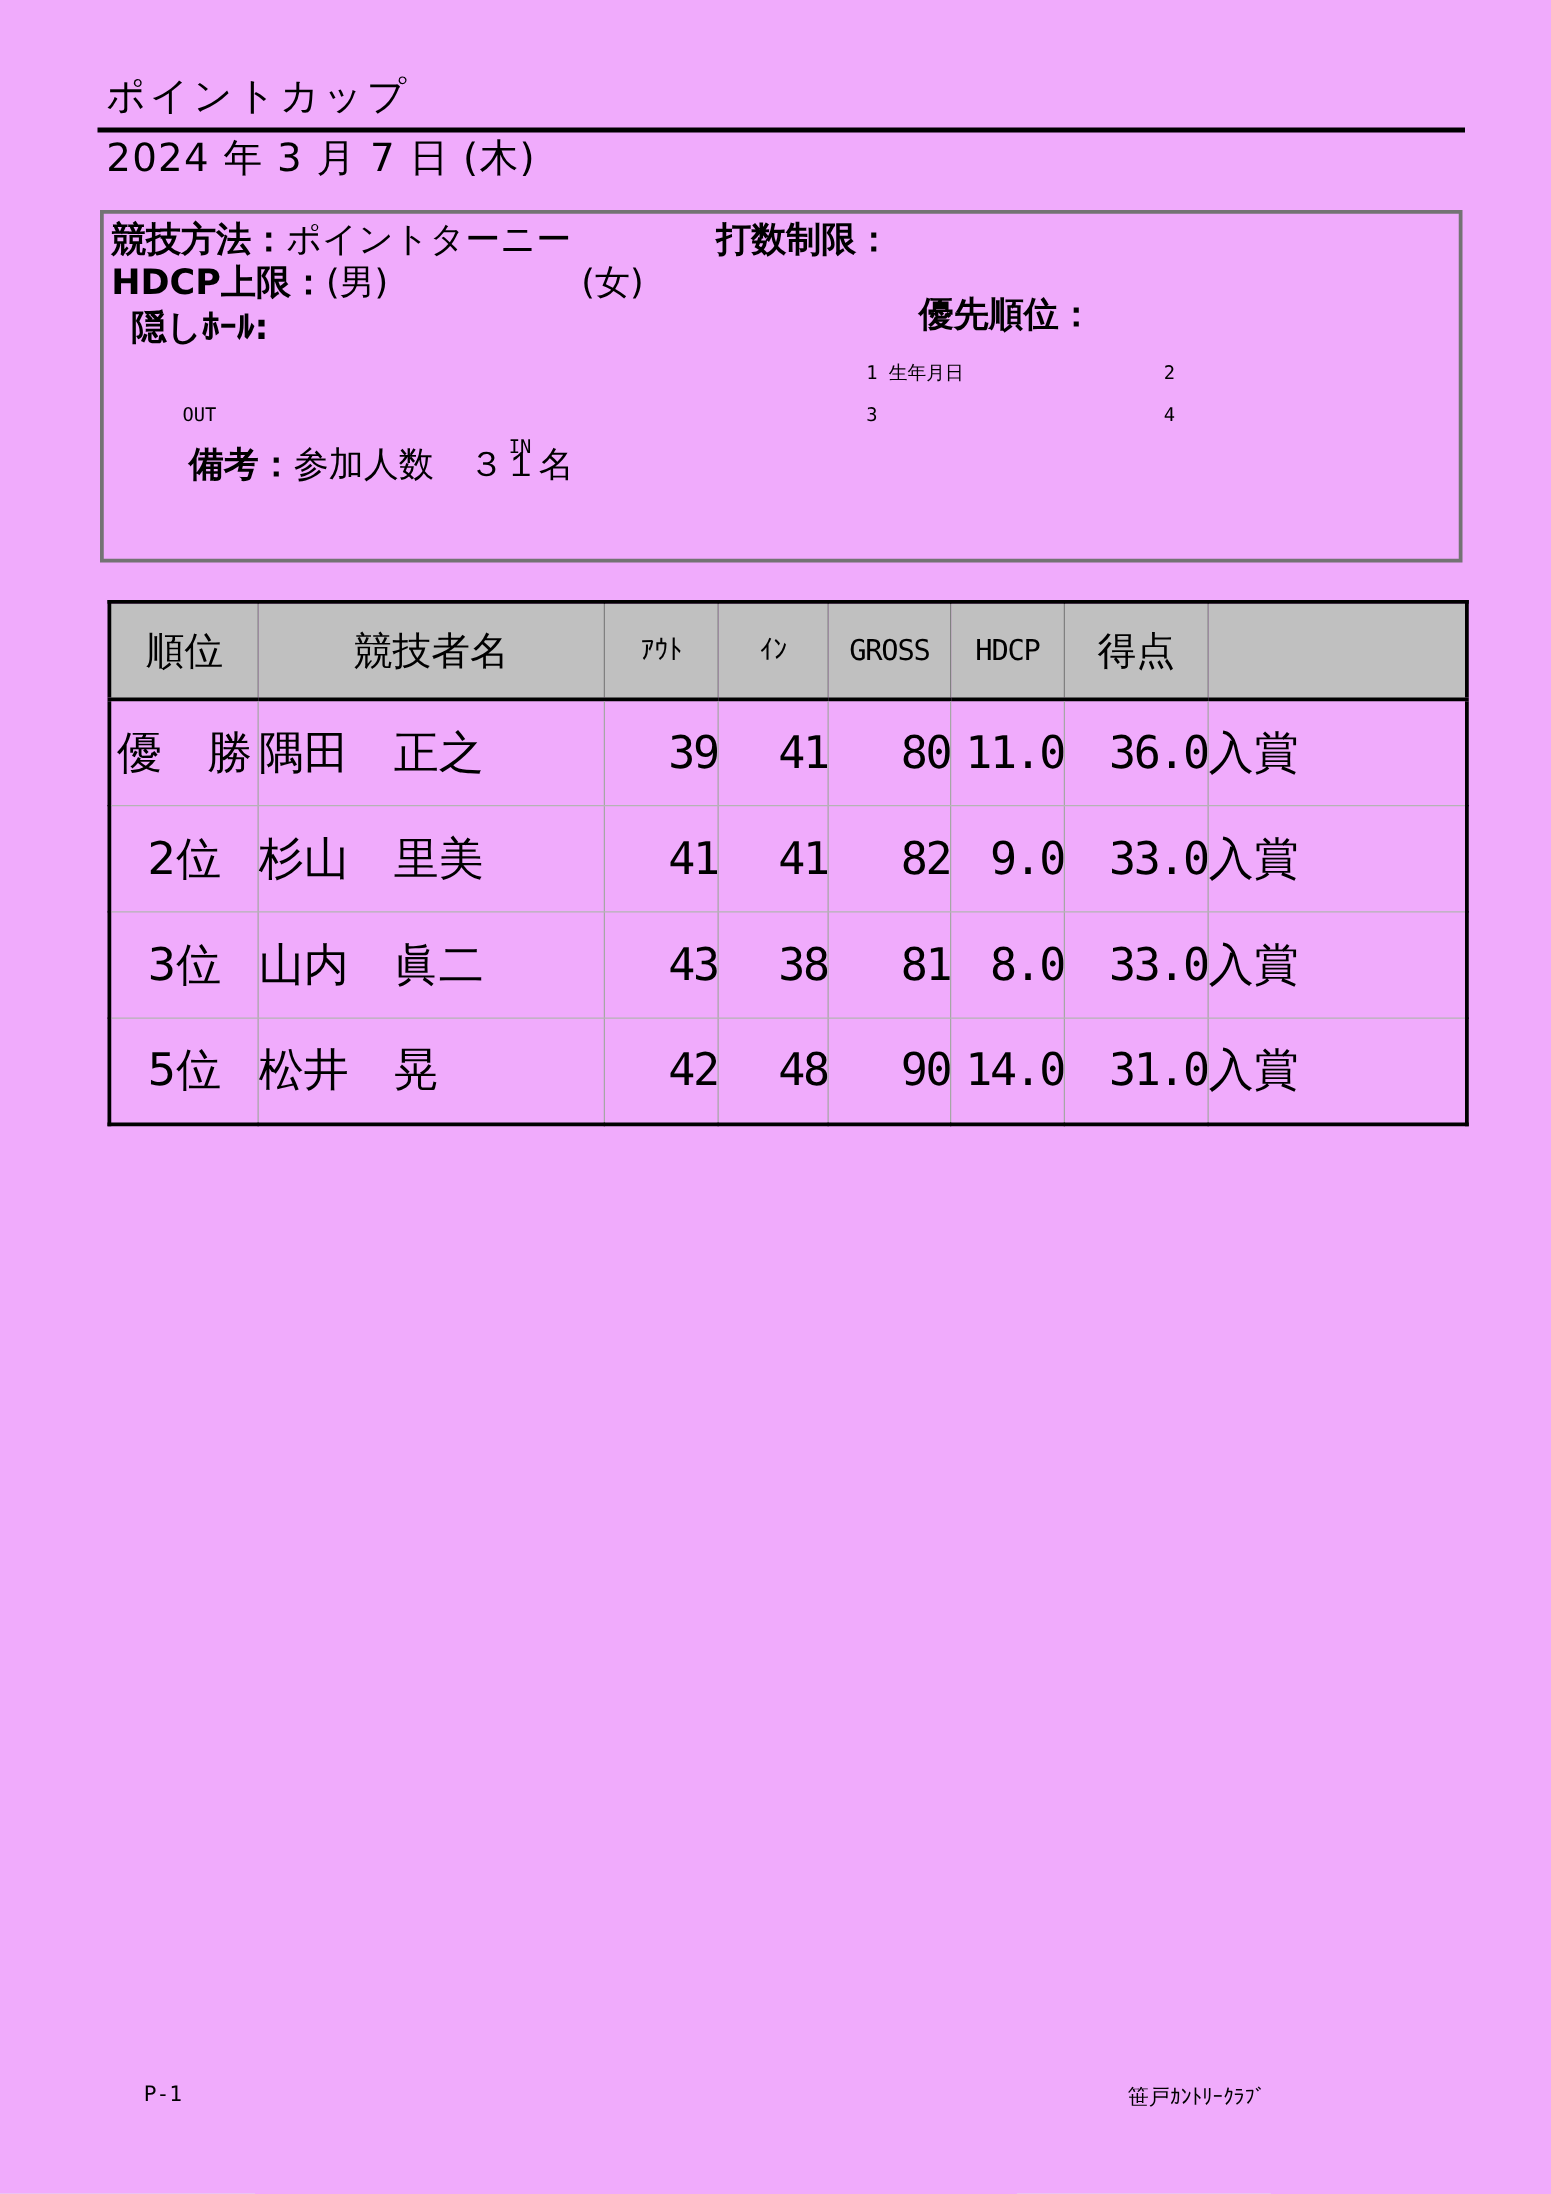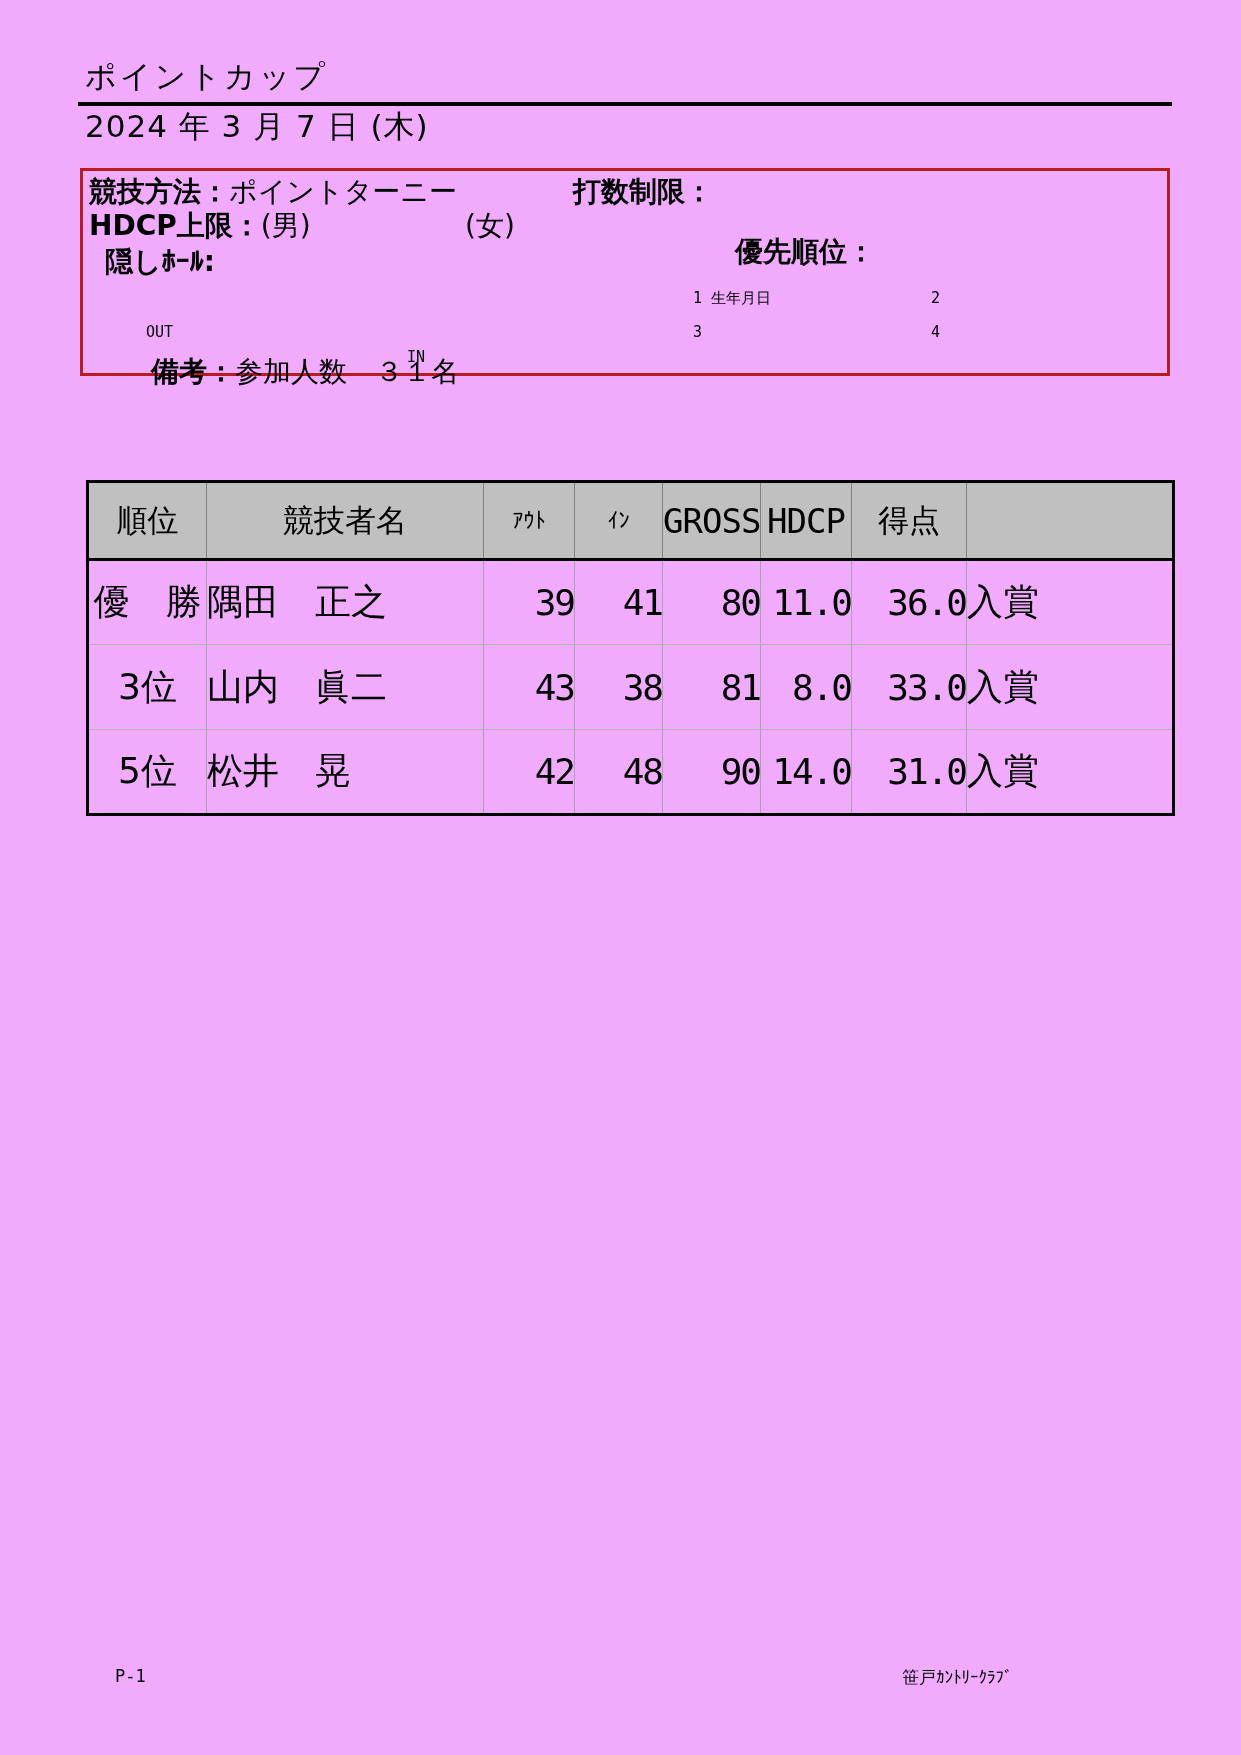--- a/index.html
+++ b/index.html
@@ -14,22 +14,22 @@
   .abs { position:absolute; white-space:nowrap; }
 
   
   #page-title { left:85px; top:56px; font-size:31px; letter-spacing:3px; }
   #title-rule { left:78px; top:102px; width:1094px; height:4px; background:#000; }
   #event-date { left:85px; top:106px; font-size:31px; letter-spacing:1px; }
 
   
   #info-box {
     position:absolute; left:80px; top:168px;
-    width:1090px; height:208px;
-    border:3px solid #b91c1c; box-sizing:border-box;
+    width:1090px; height:282px;
+    border:3px solid #737373; box-sizing:border-box;
   }
   #info-box .abs { font-size:28px; }
   .lbl { font-weight:bold; }
   #method-line   { left:6px;  top:2px; }
   #stroke-limit  { left:490px; top:2px; }
   #hdcp-line     { left:6px;  top:36px; }
   #hdcp-female   { left:382px; top:36px; }
   #hidden-hole   { left:22px; top:72px; font-size:27px; }
   #priority-head { left:652px; top:62px; }
   .small-note { font-size:15px !important; font-family:"DejaVu Sans Mono","Liberation Mono",monospace; }
@@ -66,21 +66,21 @@
     border-bottom:1px solid #b4b4b4;
     vertical-align:middle;
     font-size:36px;
   }
   #results-table tbody td:last-child { border-right:none; }
   #results-table tbody tr:last-child td { border-bottom:none; }
 
   th.col-rank, th.col-name, th.col-points { font-size:31px; }
   th.col-out, th.col-in { font-size:22px; }
   th.col-gross, th.col-hdcp {
-    font-size:34px; letter-spacing:-1px;
+    font-size:23px; letter-spacing:-1px;
     font-family:"DejaVu Sans Mono","Liberation Mono",monospace;
   }
   td.col-rank { text-align:center; font-size:34px; }
   td.col-name { text-align:left; padding-left:8px; }
   td.col-out, td.col-in, td.col-gross, td.col-hdcp, td.col-points {
     text-align:right;
     font-family:"DejaVu Sans Mono","Liberation Mono",monospace;
     letter-spacing:-2px;
   }
   td.col-out, td.col-in { padding-right:10px; }
@@ -168,20 +168,30 @@
         <td class="col-rank">優　勝</td>
         <td class="col-name">隅田　正之</td>
         <td class="col-out">39</td>
         <td class="col-in">41</td>
         <td class="col-gross">80</td>
         <td class="col-hdcp">11.0</td>
         <td class="col-points">36.0</td>
         <td class="col-award">入賞</td>
       </tr>
       <tr>
+        <td class="col-rank">2位</td>
+        <td class="col-name">杉山　里美</td>
+        <td class="col-out">41</td>
+        <td class="col-in">41</td>
+        <td class="col-gross">82</td>
+        <td class="col-hdcp">9.0</td>
+        <td class="col-points">33.0</td>
+        <td class="col-award">入賞</td>
+      </tr>
+      <tr>
         <td class="col-rank">3位</td>
         <td class="col-name">山内　眞二</td>
         <td class="col-out">43</td>
         <td class="col-in">38</td>
         <td class="col-gross">81</td>
         <td class="col-hdcp">8.0</td>
         <td class="col-points">33.0</td>
         <td class="col-award">入賞</td>
       </tr>
       <tr>

